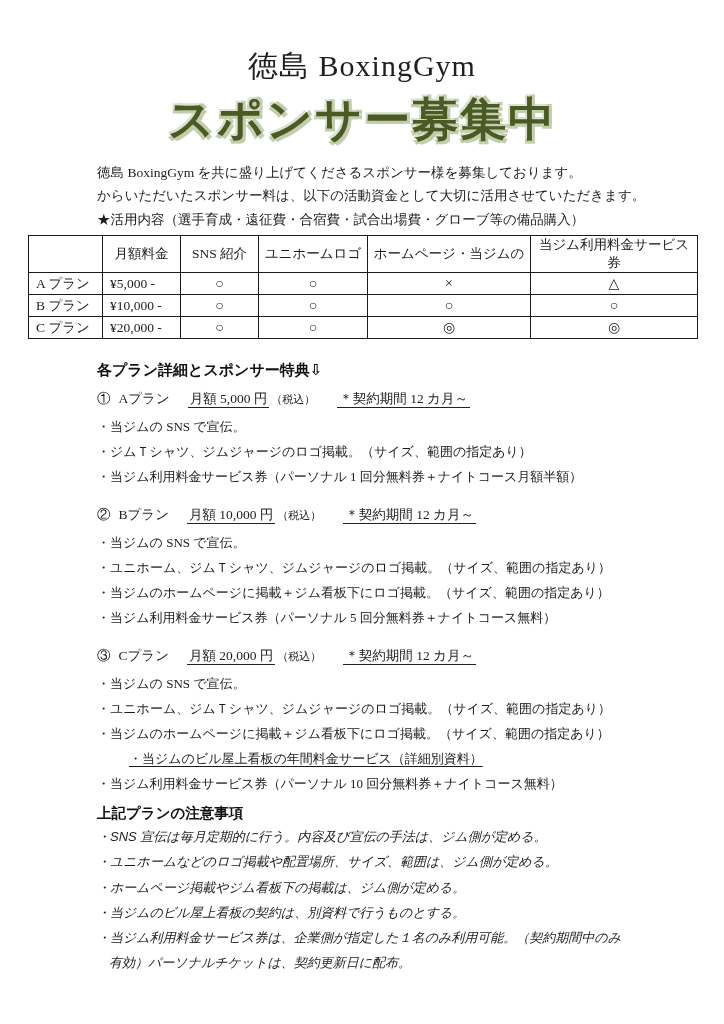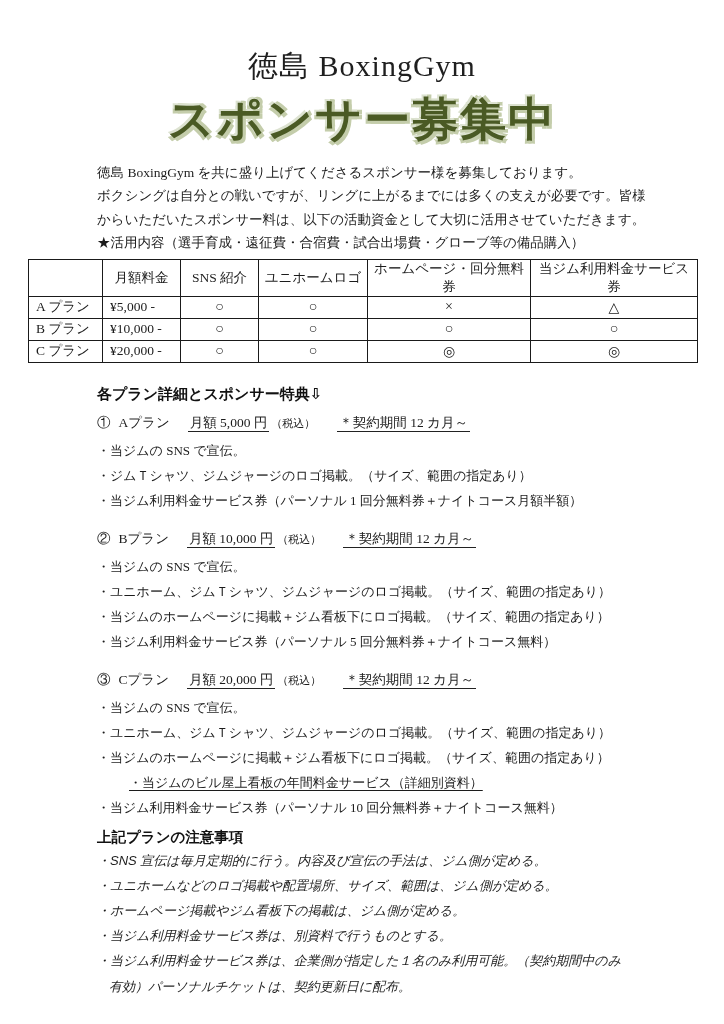--- a/index.html
+++ b/index.html
@@ -130,41 +130,40 @@
 </head>
 <body>
 
 <div class="page">
 
   <h1 class="doc-title">徳島 BoxingGym</h1>
   <h2 class="doc-subtitle">スポンサー募集中</h2>
 
   <div class="intro">
     <p>徳島 BoxingGym を共に盛り上げてくださるスポンサー様を募集しております。</p>
-    <p>ボクシングは自分との戦いですが、リングに上がるまでには多くの支えが必要です。皆様</p>
     <p>からいただいたスポンサー料は、以下の活動資金として大切に活用させていただきます。</p>
     <p>★活用内容（選手育成・遠征費・合宿費・試合出場費・グローブ等の備品購入）</p>
   </div>
 
   <table class="plan-table">
     <colgroup>
       <col class="c0">
         <col class="c1">
         <col class="c2">
         <col class="c3">
         <col class="c4">
         <col class="c5">
     </colgroup>
     <thead>
       <tr>
         <th></th>
         <th>月額料金</th>
         <th>SNS 紹介</th>
         <th>ユニホームロゴ</th>
-        <th>ホームページ・回分無料券</th>
+        <th>ホームページ・当ジムの</th>
         <th>当ジム利用料金サービス券</th>
       </tr>
     </thead>
     <tbody>
       <tr>
         <td class="left">A プラン</td>
         <td class="left">¥5,000 -</td>
         <td class="sym">○</td>
         <td class="sym">○</td>
         <td class="sym">×</td>
@@ -221,18 +220,18 @@
       <p class="bullet underlined">・当ジムのビル屋上看板の年間料金サービス（詳細別資料）</p>
       <p class="bullet">・当ジム利用料金サービス券（パーソナル 10 回分無料券＋ナイトコース無料）</p>
     </div>
   </section>
 
   <section class="notes">
     <h3 class="notes-heading">上記プランの注意事項</h3>
     <p class="note">・SNS 宣伝は毎月定期的に行う。内容及び宣伝の手法は、ジム側が定める。</p>
     <p class="note">・ユニホームなどのロゴ掲載や配置場所、サイズ、範囲は、ジム側が定める。</p>
     <p class="note">・ホームページ掲載やジム看板下の掲載は、ジム側が定める。</p>
-    <p class="note">・当ジム利用料金サービス券は、別資料で行うものとする。</p>
+    <p class="note">・当ジムのビル屋上看板の契約は、別資料で行うものとする。</p>
     <p class="note">・当ジム利用料金サービス券は、企業側が指定した１名のみ利用可能。（契約期間中のみ</p>
     <p class="note indent">有効）パーソナルチケットは、契約更新日に配布。</p>
   </section>
 
 </div>
 
 </body></html>

